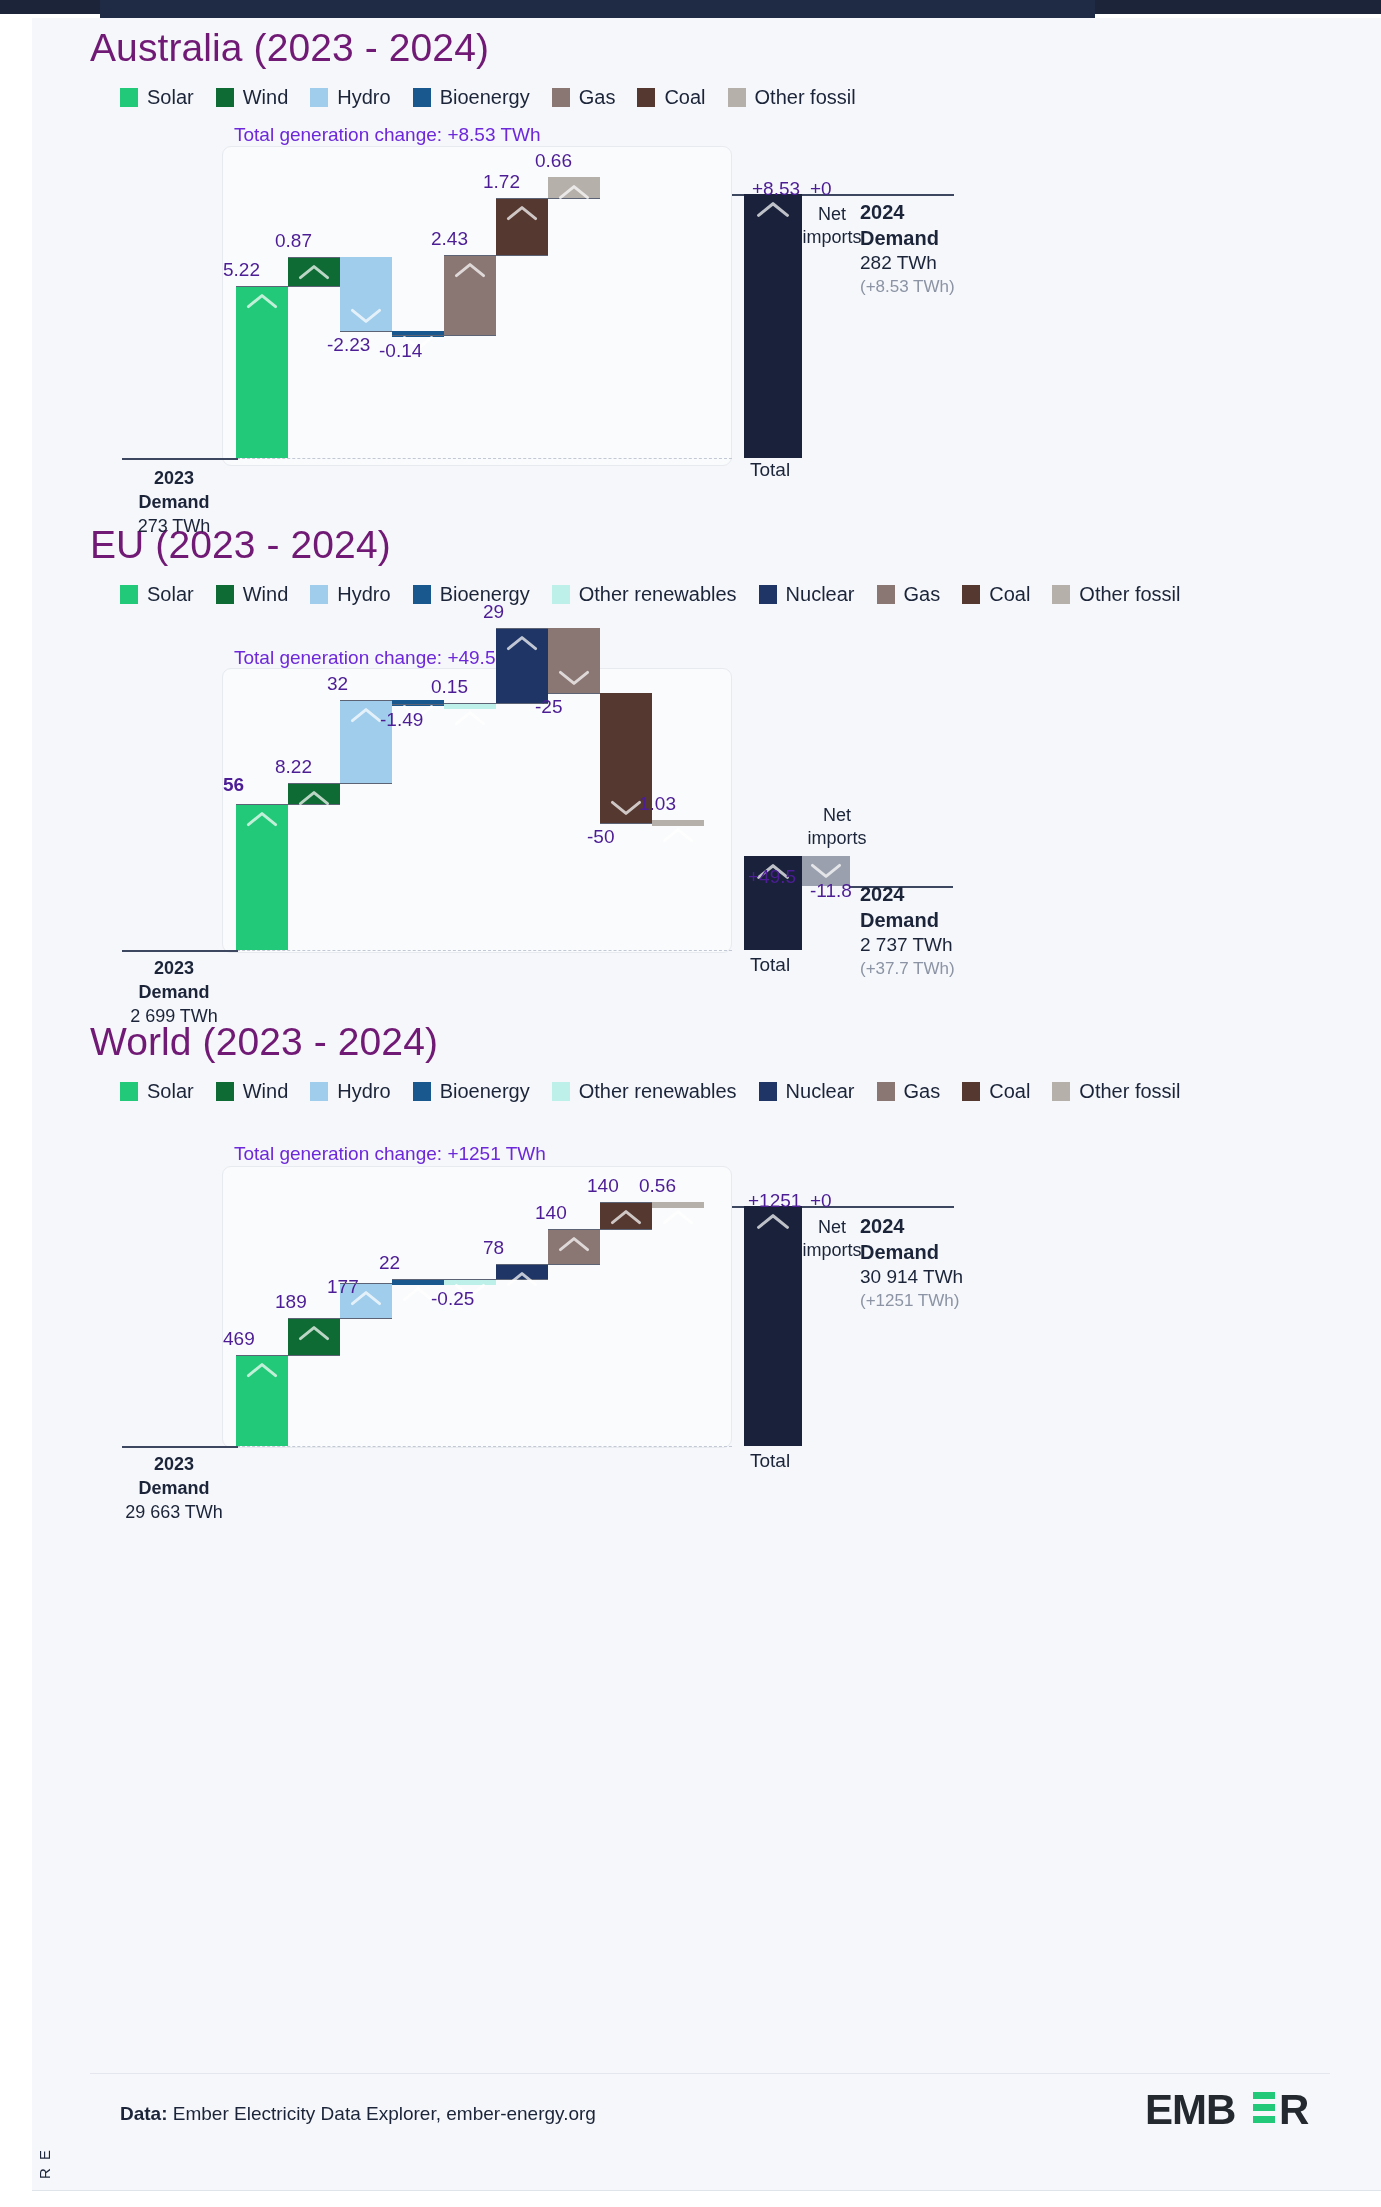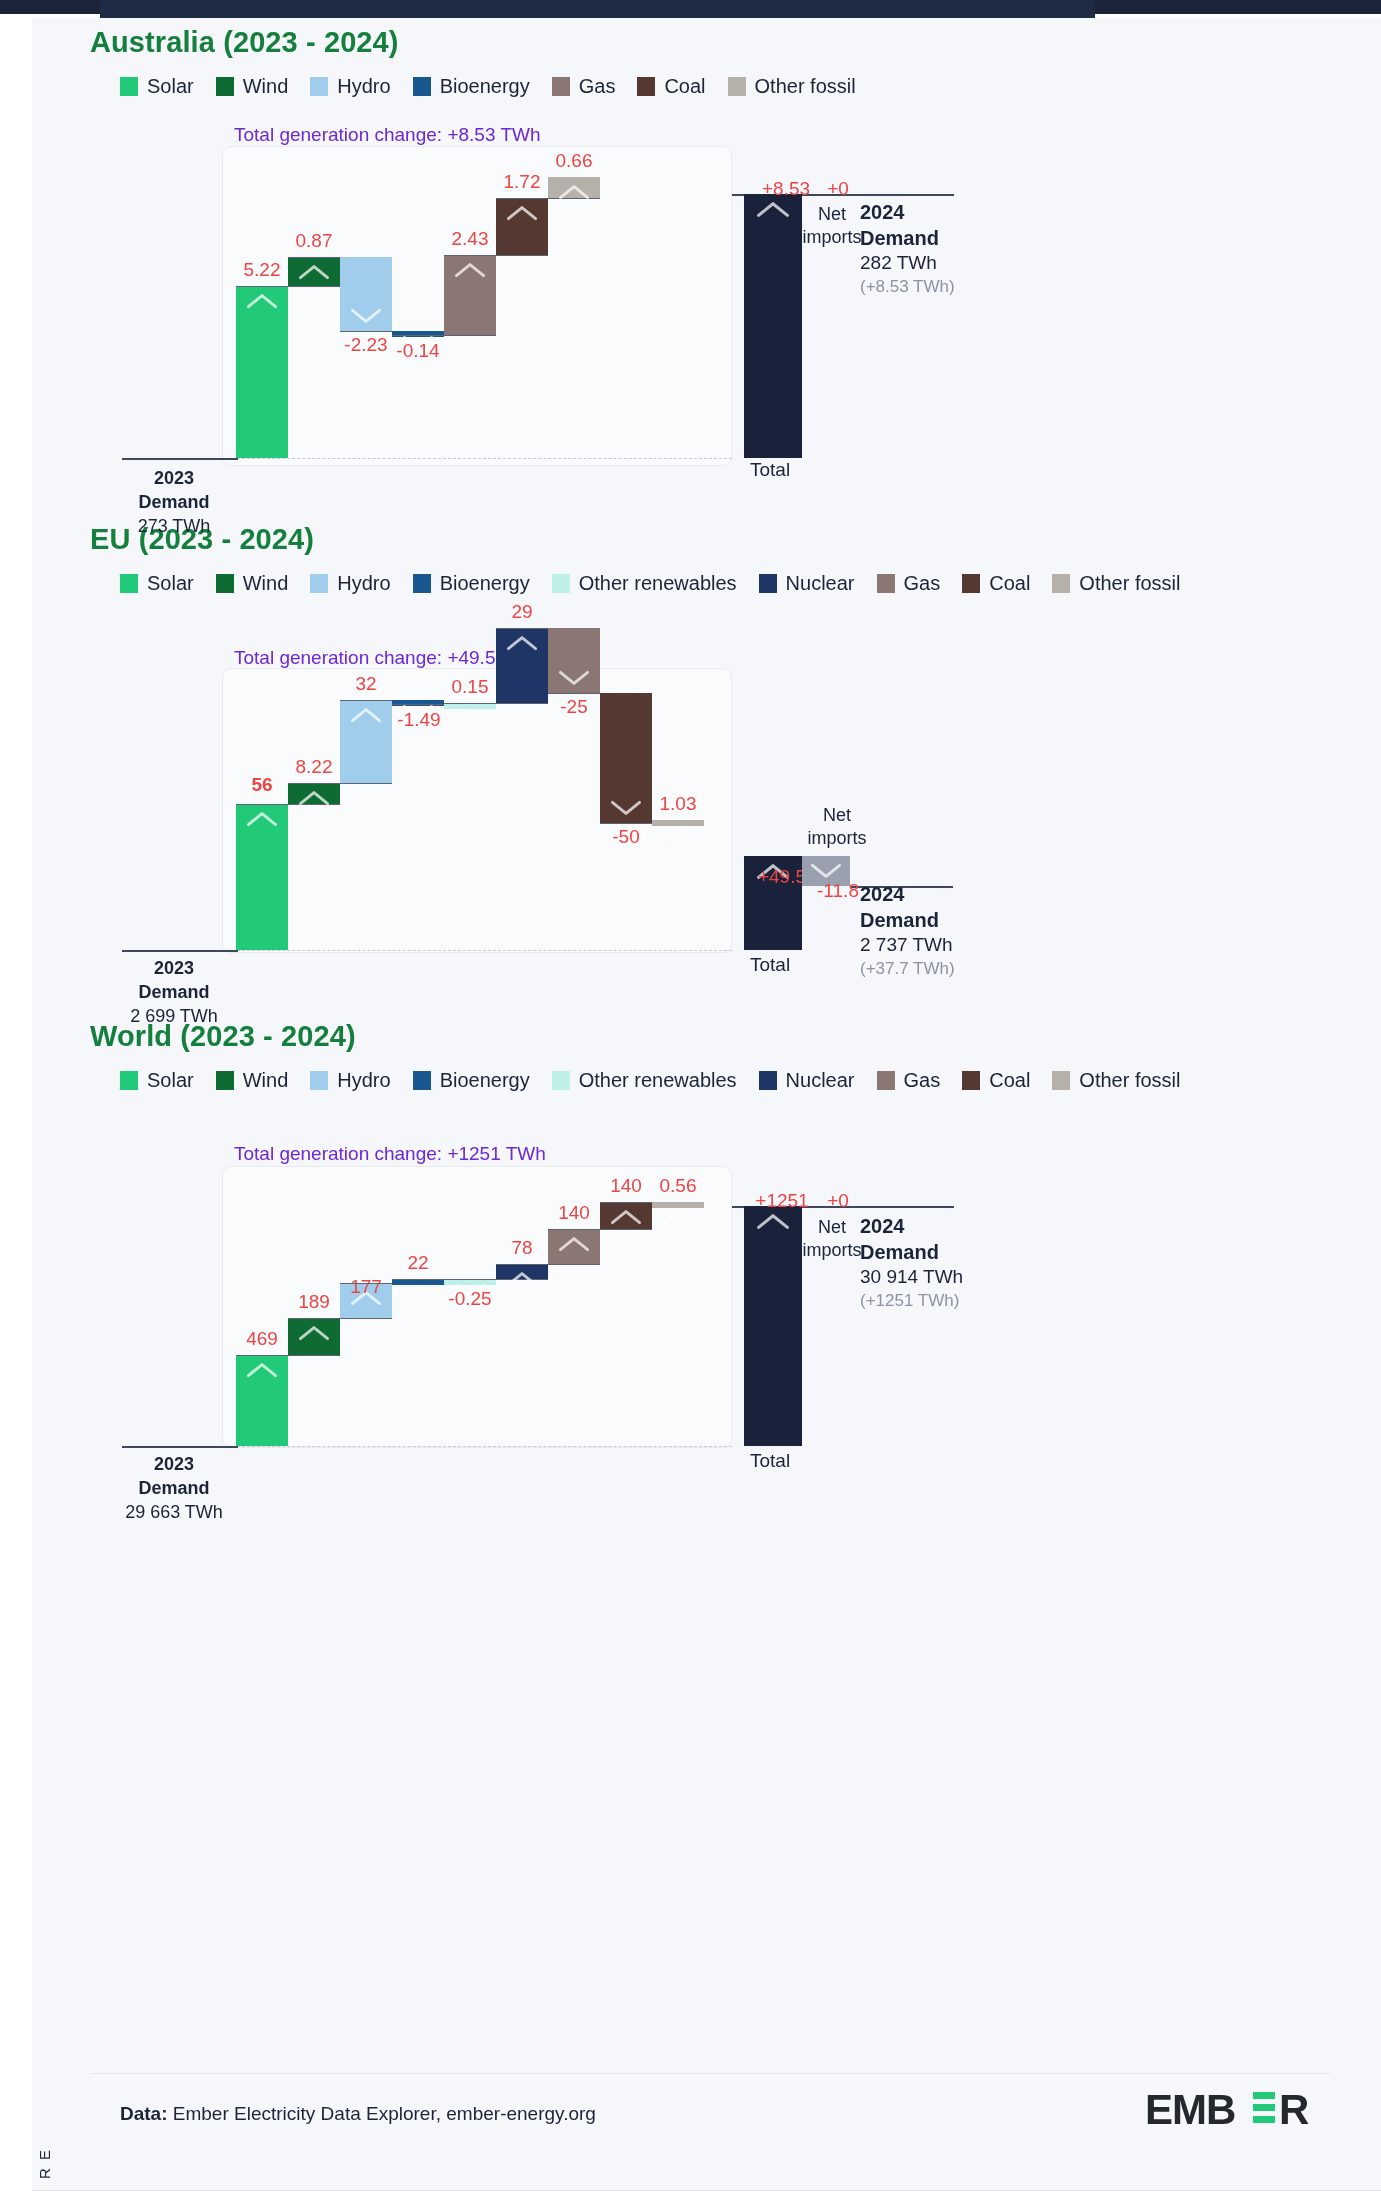--- a/index.html
+++ b/index.html
@@ -16,21 +16,21 @@
   #page {
     position:absolute; left:32px; top:18px;
     width:1349px; height:2172px;
     background:#f5f7fa;
   }
   #leftstrip { position:absolute; left:0; top:18px; width:32px; height:2172px; background:#ffffff; }
 
   .section { position:absolute; left:0; width:1349px; }
 
   .sec-title {
-    font-size:29px; font-weight:700; color:#15803d;
+    font-size:39px; font-weight:400; color:#701a75;
     letter-spacing:0.1px;
     margin:0 0 0 58px;
   }
 
   .legend { margin:16px 0 0 88px; width:1220px; }
   .legend-item {
     display:inline-flex; align-items:center;
     margin-right:22px; margin-bottom:6px;
     vertical-align:top;
   }
@@ -44,22 +44,22 @@
   .plotbox {
     position:absolute;
     border:1px solid #e7eaef;
     border-radius:9px;
     background:#fafbfc;
   }
 
   .bar { position:absolute; }
   .bar .chev { position:absolute; left:50%; transform:translateX(-50%); }
   .bar-label {
-    position:absolute; font-size:19px; color:#ef4444;
-    white-space:nowrap; text-align:center;
+    position:absolute; font-size:19px; color:#4c1d95;
+    white-space:nowrap; 
   }
   .connector { position:absolute; background:#5b6375; height:1px; }
   .baseline { position:absolute; background:#3d475f; height:1.5px; }
   .dashline { position:absolute; border-top:1px dashed #c3c9d4; height:0; }
 
   .axis-lab {
     position:absolute; text-align:center; font-size:18px; line-height:1.33;
     color:#1b2439; white-space:nowrap;
   }
   .axis-lab b { font-weight:700; display:block;text-align:center; }

